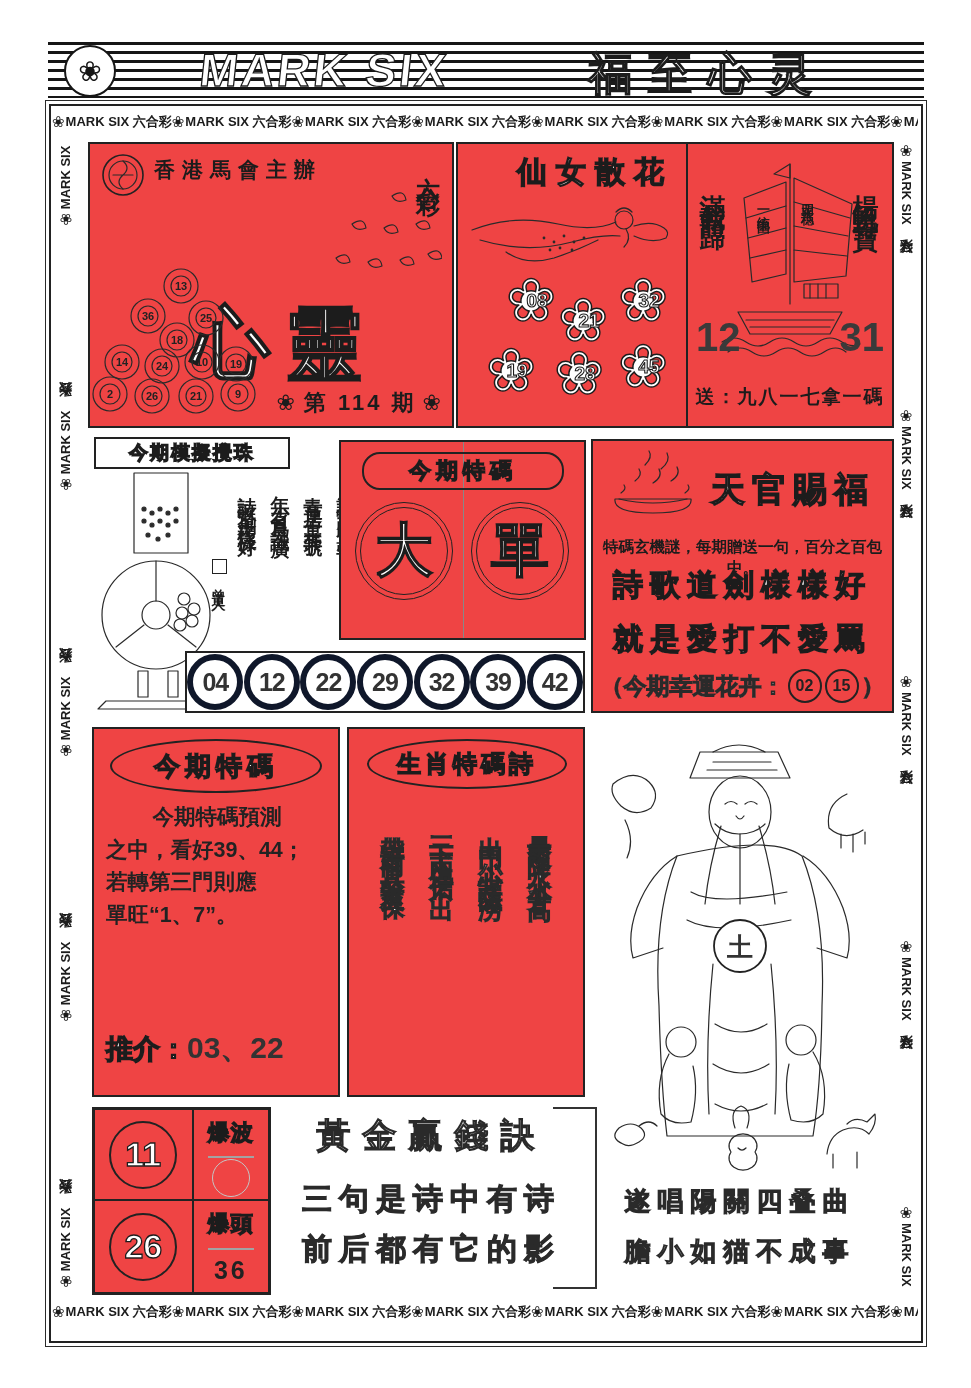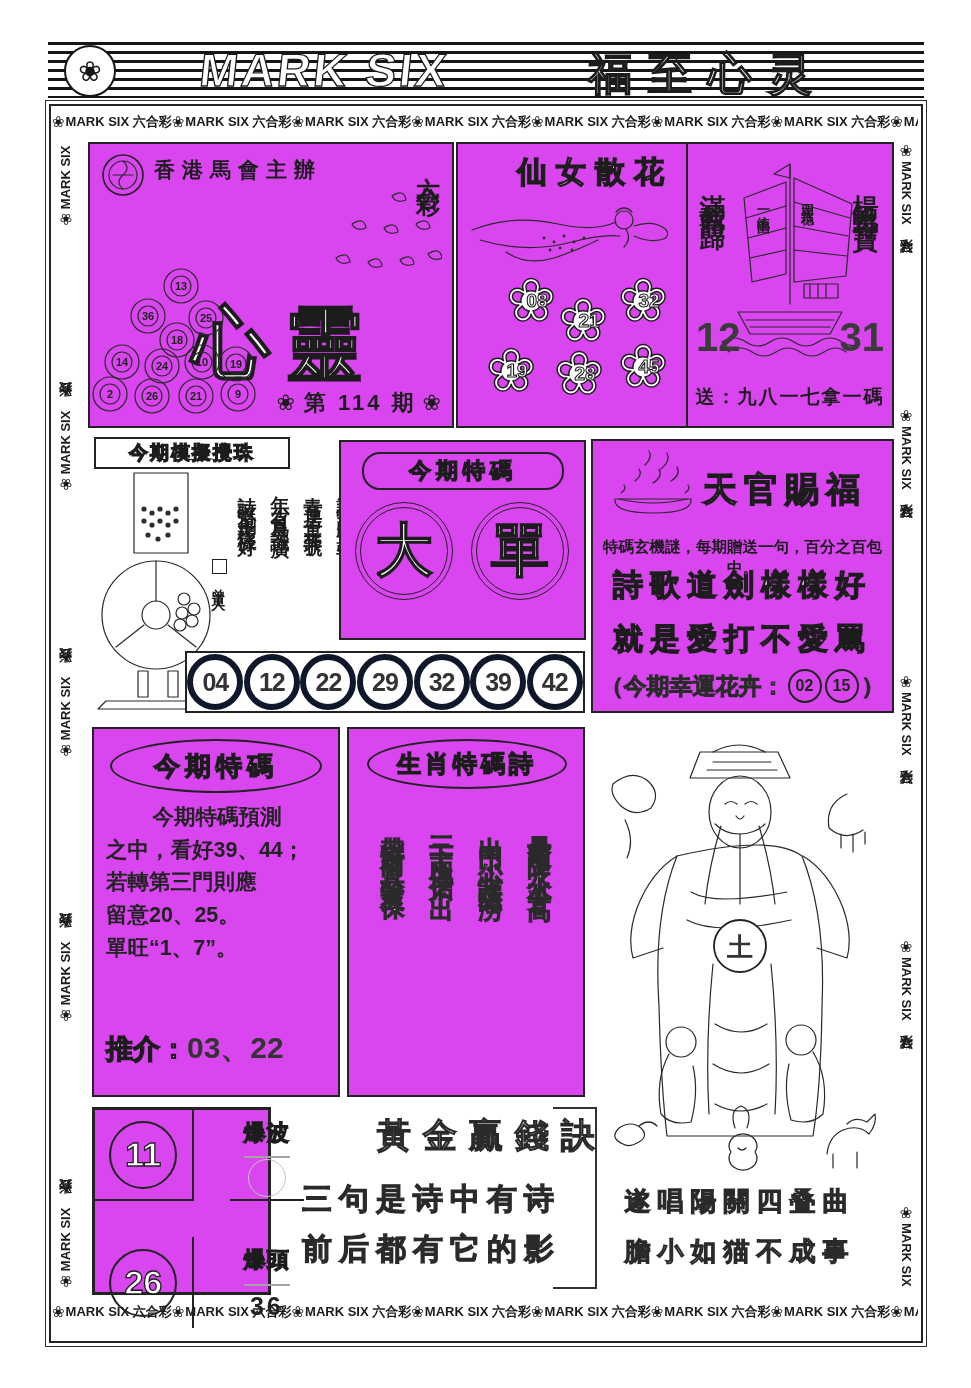--- a/index.html
+++ b/index.html
@@ -23,21 +23,21 @@
   .frame-inner{position:absolute;inset:3px;border:2px solid #222;}
   .strip{display:flex;justify-content:space-between;align-items:center;overflow:hidden;}
   .strip-h{left:52px;width:866px;height:32px;}
   .strip-v{top:142px;width:32px;height:1148px;flex-direction:column;}
   .strip-item{display:flex;align-items:center;font-weight:700;font-size:13px;white-space:nowrap;}
   .strip-item .fl{font-style:normal;font-size:15px;margin-right:1px;}
   .strip-v .strip-item{writing-mode:vertical-rl;}
   .strip-v .strip-item .fl{margin:0 0 1px 0;}
   .strip-left .strip-item{transform:rotate(180deg);}
   
-  .panel{border:2px solid #222;background:#d946ef;}
+  .panel{border:2px solid #222;background:#ef4444;}
   
   .organizer{left:64px;top:12px;font-size:21px;font-weight:700;letter-spacing:7px;}
   .lott-name{right:8px;top:14px;font-size:24px;font-weight:700;letter-spacing:8px;}
   .big-t1{left:22px;top:52px;font-size:78px;font-weight:700;letter-spacing:14px;-webkit-text-stroke:1.6px #1c1c1c;}
   .big-t2{left:102px;top:148px;font-size:78px;font-weight:700;letter-spacing:14px;-webkit-text-stroke:1.6px #1c1c1c;}
   .issue-line{right:8px;bottom:8px;font-size:22px;font-weight:700;letter-spacing:3px;display:flex;align-items:center;gap:6px;}
   .ball-num{font:700 11px "Liberation Sans",sans-serif;fill:#222;}
   
   .fairy-title{left:0;top:8px;width:100%;text-align:center;font-size:30px;font-weight:700;letter-spacing:9px;}
   .fnum{position:absolute;width:62px;height:62px;}
@@ -65,21 +65,21 @@
   .bigcircle{width:96px;height:96px;border:1.5px solid #222;border-radius:50%;display:flex;
     align-items:center;justify-content:center;}
   .bigcircle .inner{width:86px;height:86px;border:1.5px solid #222;border-radius:50%;display:flex;
     align-items:center;justify-content:center;font-size:58px;font-weight:700;}
   
   .numrow{left:185px;top:651px;width:396px;height:58px;display:flex;align-items:center;
     justify-content:space-around;background:#fff;}
   .ncirc{width:44px;height:44px;border:6px solid #0f172a;border-radius:50%;display:flex;align-items:center;
     justify-content:center;font-size:25px;font-weight:700;color:#333;letter-spacing:-1px;}
   
-  .bless-title{left:110px;top:26px;font-size:34px;font-weight:700;letter-spacing:7px;}
+  .bless-title{left:118px;top:26px;font-size:34px;font-weight:700;letter-spacing:7px;}
   .bless-intro{left:0;top:96px;width:100%;text-align:center;font-size:15.5px;font-weight:700;}
   .bless-l1{left:0;top:124px;width:100%;text-align:center;font-size:30px;font-weight:700;letter-spacing:7px;}
   .bless-l2{left:0;top:178px;width:100%;text-align:center;font-size:30px;font-weight:700;letter-spacing:7px;}
   .lucky{left:0;top:228px;width:100%;display:flex;align-items:center;justify-content:center;gap:3px;
     font-size:23px;font-weight:700;}
   .lcirc{width:30px;height:30px;border:2px solid #222;border-radius:50%;display:flex;align-items:center;
     justify-content:center;font-size:16px;font-weight:700;color:#222;-webkit-text-stroke:0;}
   
   .ellipse-title{border:2px solid #222;border-radius:50%;display:flex;align-items:center;
     justify-content:center;font-weight:700;}
@@ -102,21 +102,21 @@
     justify-content:center;font-size:34px;font-weight:700;}
   .bright{display:flex;flex-direction:column;}
   .bright .lab{flex:1.1;display:flex;align-items:center;justify-content:center;font-size:22px;font-weight:700;
     border-bottom:2px solid #a3a3a3;letter-spacing:1px;}
   .bright .sub{flex:1;display:flex;align-items:center;justify-content:center;font-size:25px;font-weight:700;
     color:#222;letter-spacing:3px;}
   .ghost{width:36px;height:36px;border:1.5px solid #c4c4c4;border-radius:50%;}
   
   .gold{border-right:2px solid #333;}
   .gold .stub{position:absolute;right:0;width:42px;height:0;border-top:2px solid #333;}
-  .gold-title{left:0;top:6px;width:100%;text-align:right;font-size:34px;font-weight:600;letter-spacing:12px;margin-left:12px;}
+  .gold-title{left:0;top:6px;width:100%;text-align:center;font-size:34px;font-weight:600;letter-spacing:12px;}
   .gold-l{width:100%;text-align:center;font-size:30px;font-weight:600;letter-spacing:7px;color:#333;}
   svg{display:block;}
   .sk{fill:none;stroke:#222;stroke-width:1.6;stroke-linecap:round;stroke-linejoin:round;}
   .sk2{fill:none;stroke:#2a2a2a;stroke-width:1.2;stroke-linecap:round;stroke-linejoin:round;}
 </style>
 </head>
 <body>
 
 <div class="page">
 
@@ -493,21 +493,20 @@
       <span class="ol2">）</span>
     </div>
   </div>
 
   <div class="abs panel" style="left:92px;top:727px;width:244px;height:366px;border-width:2.5px;">
     <div class="abs ellipse-title ol" style="left:16px;top:10px;width:208px;height:50px;font-size:26px;letter-spacing:5px;">今期特碼</div>
     <div class="abs pred-body">
       <div class="c">今期特碼預測</div>
       <div>之中，看好39、44；</div>
       <div>若轉第三門則應</div>
-      <div>留意20、25。</div>
       <div>單旺“1、7”。</div>
     </div>
     <div class="abs recommend">
       <span class="ol">推介：</span>
       <span class="val">03、22</span>
     </div>
   </div>
 
   <div class="abs panel" style="left:347px;top:727px;width:234px;height:366px;border-width:2.5px;">
     <div class="abs ellipse-title ol" style="left:18px;top:10px;width:196px;height:46px;font-size:24px;letter-spacing:4px;">生肖特碼詩</div>
@@ -548,21 +547,21 @@
           <path d="M232 430 q2 -18 16 -24 q16 -6 26 4 q8 -10 6 -20 l-8 8 q-12 -6 -20 2 M238 430 v14 M262 428 v16"></path>
         </g>
         <circle cx="145" cy="222" r="26" fill="#fff" stroke="#222" stroke-width="1.8"></circle>
         <text x="145" y="232" text-anchor="middle" font-size="26" font-weight="bold" fill="#333">土</text>
       </svg>
     </div>
     <div class="abs deity-cap1 ol2">遂唱陽關四叠曲</div>
     <div class="abs deity-cap2 ol2">膽小如猫不成事</div>
   </div>
 
-  <div class="abs panel burst" style="left:92px;top:1107px;width:173px;height:182px;border-width:3px;gap:36px;">
+  <div class="abs panel burst" style="left:92px;top:1107px;width:173px;height:182px;border-width:3px;">
     <div class="bcell bl bt">
       <div class="bcirc ol">11</div>
     </div>
     <div class="bcell bt bright" style="display:flex;">
       <div class="lab ol">爆波</div>
       <div class="sub">
           <span class="ghost"></span>
         </div>
     </div>
     <div class="bcell bl">

